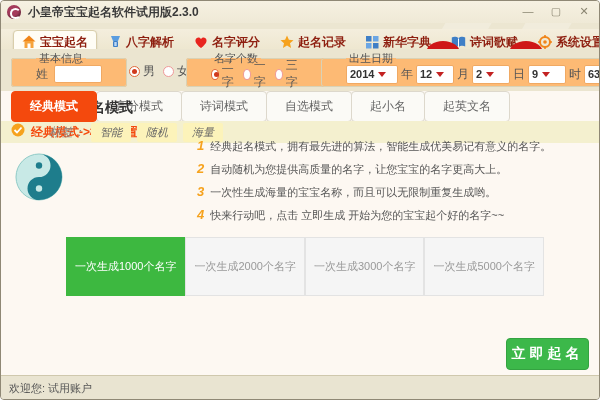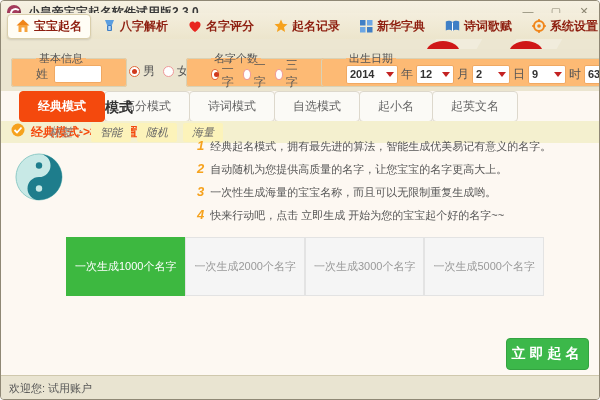--- a/index.html
+++ b/index.html
@@ -15,46 +15,46 @@
     background:linear-gradient(#f6f1e2,#efe9d6);
     display:flex; align-items:center; padding-left:6px;
   }
   .logo { width:14px; height:14px; border-radius:50%; background:#a53b5c; position:relative; flex:0 0 auto; box-shadow:inset -1px -2px 2px rgba(0,0,0,.35);}
   .logo::after { content:""; position:absolute; left:3px; top:3px; width:7px; height:7px; border:2px solid #fff; border-right-color:transparent; border-radius:50%; }
   .win-title { font-size:12px; font-weight:bold; color:#3a3a3a; margin-left:7px; }
   .win-controls { position:absolute; right:8px; top:3px; display:flex; gap:14px; }
   .win-btn { font-size:11px; color:#8b8672; width:14px; height:14px; line-height:14px; text-align:center; cursor:default; }
   
   #navbar {
-    position:absolute; left:0; top:12px; width:100%; height:26px;
+    position:absolute; left:0; top:28px; width:100%; height:26px;
     background:linear-gradient(#f4eedd,#ece5cc);
-    display:flex; align-items:center; padding-left:6px; gap:4px;
+    display:flex; align-items:center; padding-left:12px; gap:4px;
   }
   .stripe { position:absolute; top:0; height:70px; width:40px; background:rgba(255,255,255,.25); transform:rotate(30deg); pointer-events:none; }
   .nav-item { display:flex; align-items:center; gap:4px; padding:3px 8px; font-size:12px; font-weight:bold; color:#8e1f10; cursor:pointer; white-space:nowrap; }
   .nav-item.active { background:#fffdf5; border:1px solid #d9ceab; border-radius:4px; box-shadow:0 1px 2px rgba(0,0,0,.12); }
   .nav-item svg { display:block; }
   
   .red-arc { position:absolute; width:34px; height:12px; background:#cf1717; border-radius:50% 50% 0 0 / 100% 100% 0 0; }
   
   #formrow { position:absolute; left:0; top:48px; width:100%; height:42px; background:#ebe5d0; }
   fieldset.group { position:absolute; top:2px; height:36px; border:1px solid #d9d2b6; border-radius:3px; background:#fdba74; padding:0 24px; }
   fieldset.group legend { font-size:11px; color:#555; padding:0 3px; }
   .group-inner { display:flex; align-items:center; gap:6px; height:20px; margin-top:-2px; }
   .lbl { font-size:12px; color:#555; }
   .txt-input { width:48px; height:18px; border:1px solid #f0a963; background:#fff; border-radius:2px; }
   .radio { width:11px; height:11px; border-radius:50%; border:1px solid #e99; background:#fff; position:relative; display:inline-block; vertical-align:-2px; }
   .radio.sel { border-color:#e06a3c; }
   .radio.sel::after { content:""; position:absolute; left:2px; top:2px; width:5px; height:5px; border-radius:50%; background:#d03a1e; }
   .radio-wrap { display:flex; align-items:center; gap:3px; font-size:12px; color:#555; cursor:pointer; }
-  .select { height:19px; border:1px solid #f0a963; background:#fff; border-radius:2px; display:flex; align-items:center; justify-content:space-between; font-size:11px; font-weight:bold; color:#333; padding:0 3px; cursor:pointer; }
+  .select { height:19px; border:1px solid #f0a963; background:#fff; border-radius:2px; display:flex; align-items:center; font-size:11px; font-weight:bold; color:#333; padding:0 3px; cursor:pointer; }
   .select .arrow { width:0; height:0; border-left:4px solid transparent; border-right:4px solid transparent; border-top:5px solid #c32222; margin-left:4px; }
   
   #content { position:absolute; left:0; top:90px; width:100%; height:284px; background:#fdf8f2; }
-  #tabstrip { position:absolute; left:18px; top:0px; display:flex; }
+  #tabstrip { position:absolute; left:10px; top:0px; display:flex; }
   .tab { font-size:12px; color:#666; background:#fbfaf6; border:1px solid #ddd8cc; border-radius:4px; padding:6px 18px; margin-right:-1px; cursor:pointer; }
   .tab.active { background:#f4490d; border-color:#f4490d; color:#fff; font-weight:bold; z-index:2; }
   #breadcrumb-bar { position:absolute; left:0; top:30px; width:100%; height:22px; background:#f4f0cf; display:flex; align-items:center; padding-left:10px; gap:6px; }
   #breadcrumb-bar .crumb { font-size:12px; font-weight:bold; color:#f4490d; }
   #yinyang { position:absolute; left:0; top:6px; }
   .mode-title { position:absolute; left:48px; top:8px; font-size:14px; font-weight:bold; color:#333; white-space:nowrap; }
   .tag-row { position:absolute; left:48px; top:32px; display:flex; align-items:center; gap:6px;font-style:italic; }
   .tag-lbl { font-size:12px; color:#888; }
   .tag { font-size:11px; color:#666; background:#fcf3ba; border-radius:2px; padding:2px 9px; white-space:nowrap; }
   #features { position:absolute; left:196px; top:48px; width:390px; }

